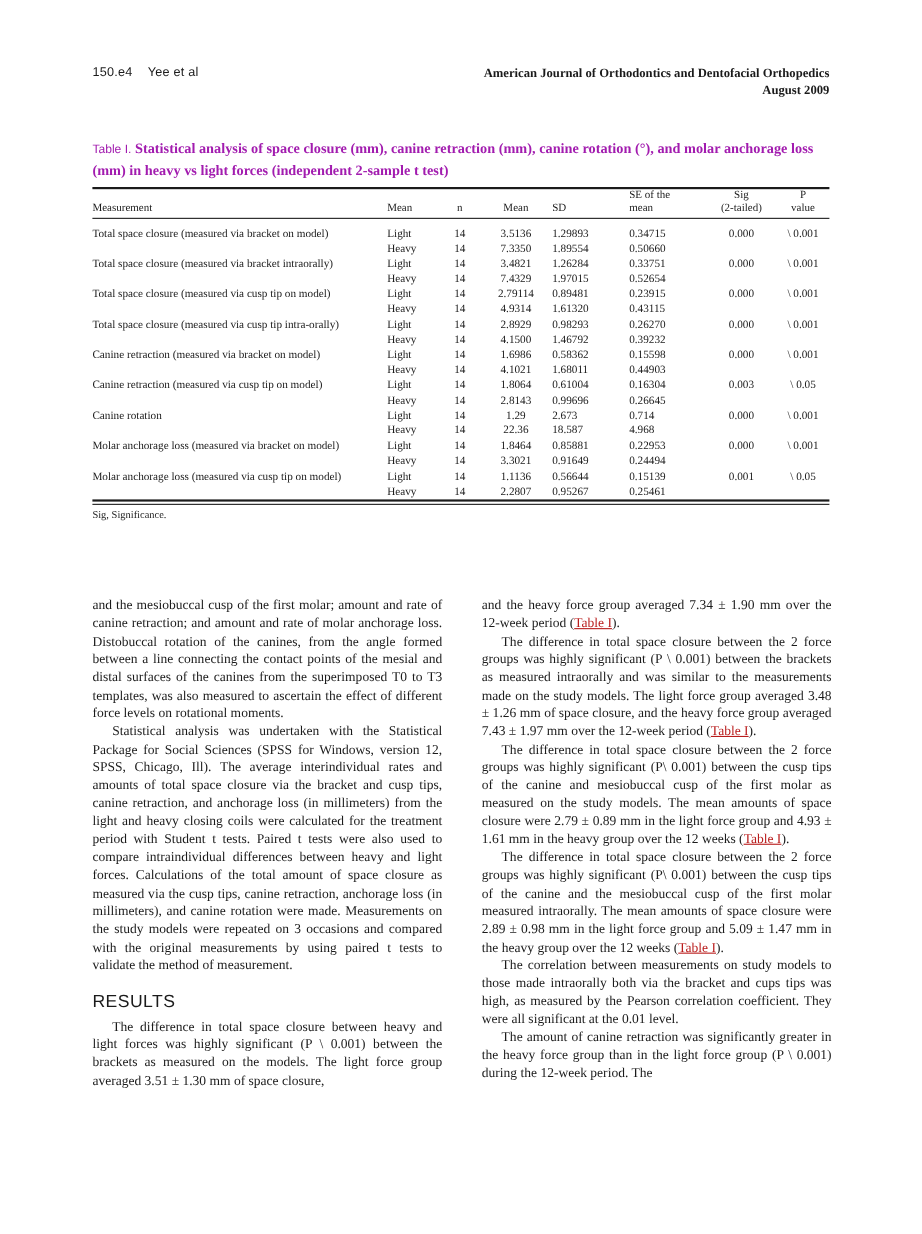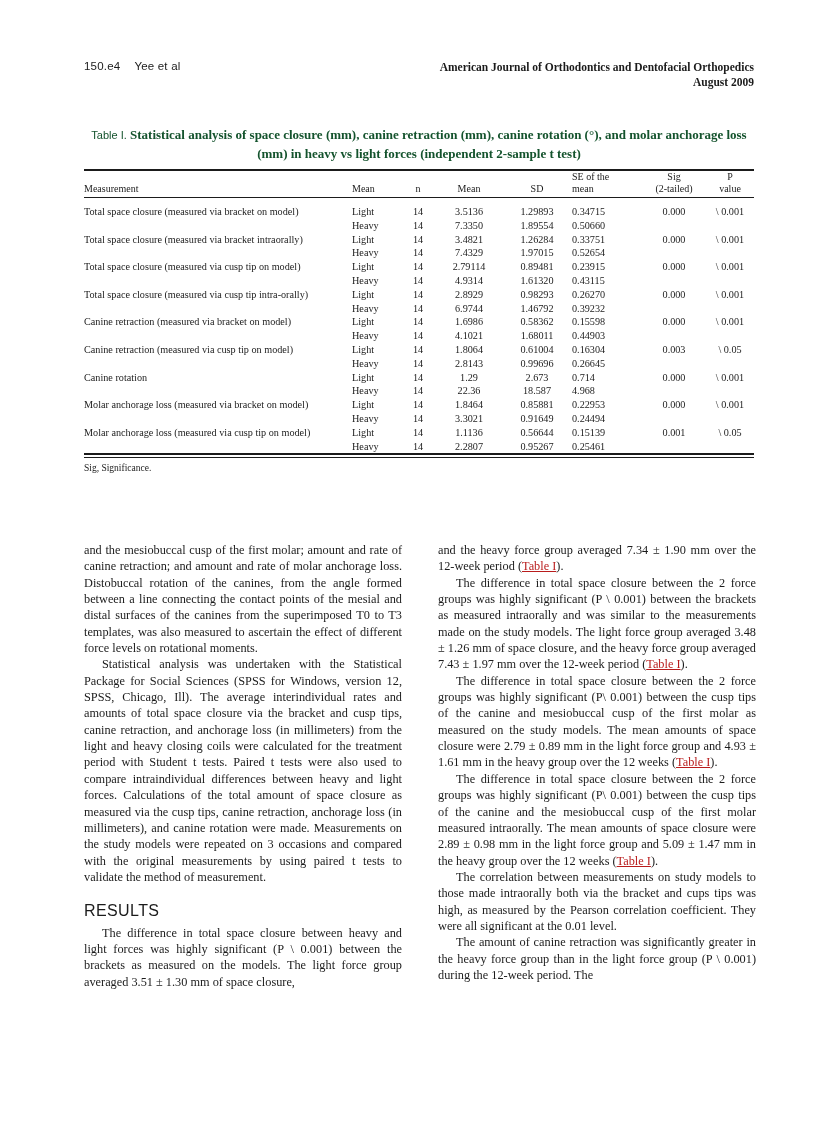--- a/index.html
+++ b/index.html
@@ -59,23 +59,22 @@
   .table-block {
     position: absolute;
     left: 84px;
     top: 126px;
     width: 670px;
   }
   .tbl-caption {
     font-size: 13px;
     line-height: 17.5px;
     font-weight: bold;
-    color: #14532d;
+    color: #a21caf;
     margin-bottom: 7px;
-    text-align: center;
   }
   .tbl-caption .caplabel {
     font-family: "Liberation Sans", "DejaVu Sans", sans-serif;
     font-weight: normal;
     font-size: 11px;
   }
   .rule-top {
     border-top: 2.2px solid #1b1b1b;
     width: 100%;
   }
@@ -109,21 +108,21 @@
   table.stat td {
     padding: 0;
     line-height: 13.8px;
     font-size: 10.2px;
     vertical-align: top;
   }
   th.c-meas, td.c-meas { text-align: left;  width: 268px; }
   th.c-force, td.c-force { text-align: left;  width: 48px; padding-left: 4px;}
   th.c-n,     td.c-n     { text-align: center; width: 36px; }
   th.c-mean,  td.c-mean  { text-align: center; width: 66px; }
-  th.c-sd,    td.c-sd    { text-align: center; width: 70px; margin-top: 16px; }
+  th.c-sd,    td.c-sd    { text-align: left; width: 70px; margin-top: 16px; }
   th.c-se,    td.c-se    { text-align: left; width: 70px; }
   th.c-sig,   td.c-sig   { text-align: center; width: 64px; }
   th.c-p,     td.c-p     { text-align: center; width: 48px; }
 
   th.c-meas { text-align: left; vertical-align: bottom; }
   .tbl-head-pad { height: 7px; }
 
   .tbl-footnote {
     font-size: 9.5px;
     color: #1b1b1b;
@@ -299,21 +298,21 @@
             <td class="c-mean">2.8929</td>
             <td class="c-sd">0.98293</td>
             <td class="c-se">0.26270</td>
             <td class="c-sig">0.000</td>
             <td class="c-p">\ 0.001</td>
           </tr>
           <tr>
             <td class="c-meas"></td>
             <td class="c-force">Heavy</td>
             <td class="c-n">14</td>
-            <td class="c-mean">6.9744</td>
+            <td class="c-mean">4.1500</td>
             <td class="c-sd">1.46792</td>
             <td class="c-se">0.39232</td>
             <td class="c-sig"></td>
             <td class="c-p"></td>
           </tr>
           <tr>
             <td class="c-meas" rowspan="1">Canine retraction (measured via bracket on model)</td>
             <td class="c-force">Light</td>
             <td class="c-n">14</td>
             <td class="c-mean">1.6986</td>

